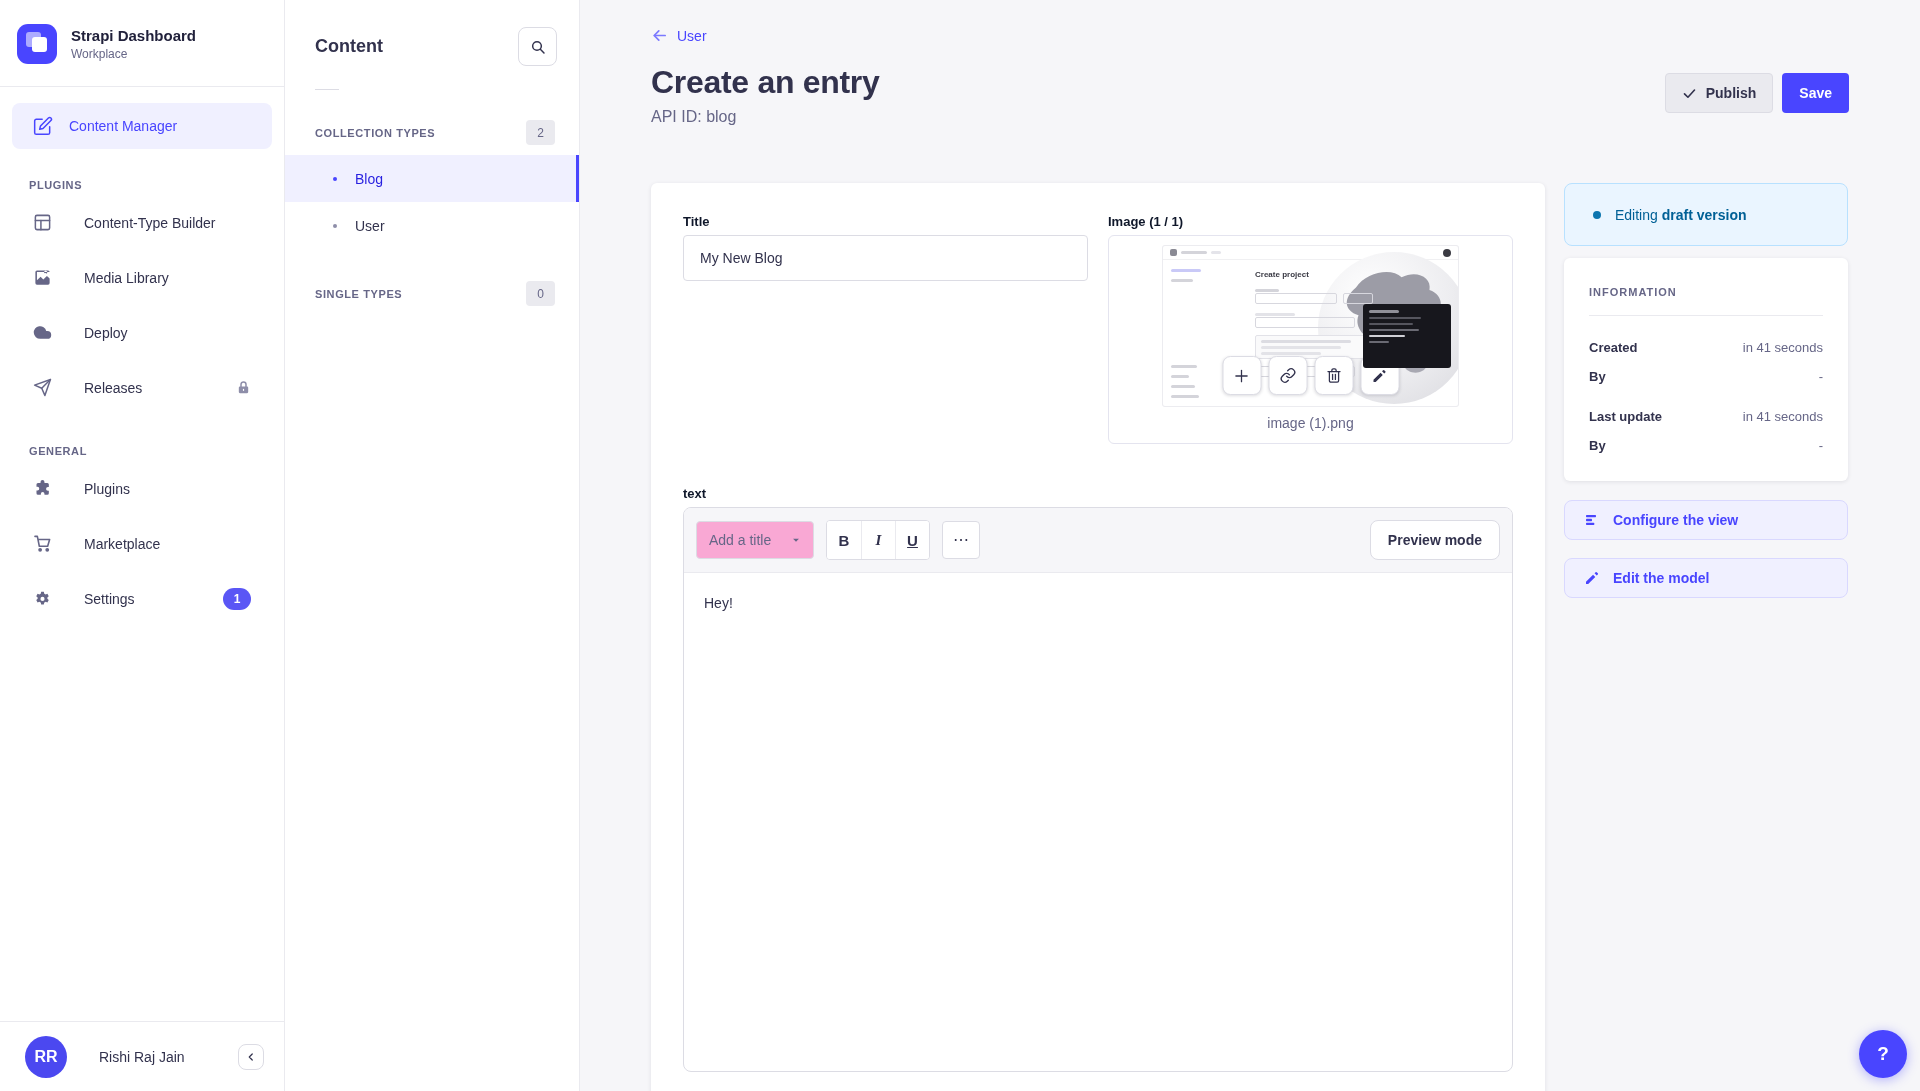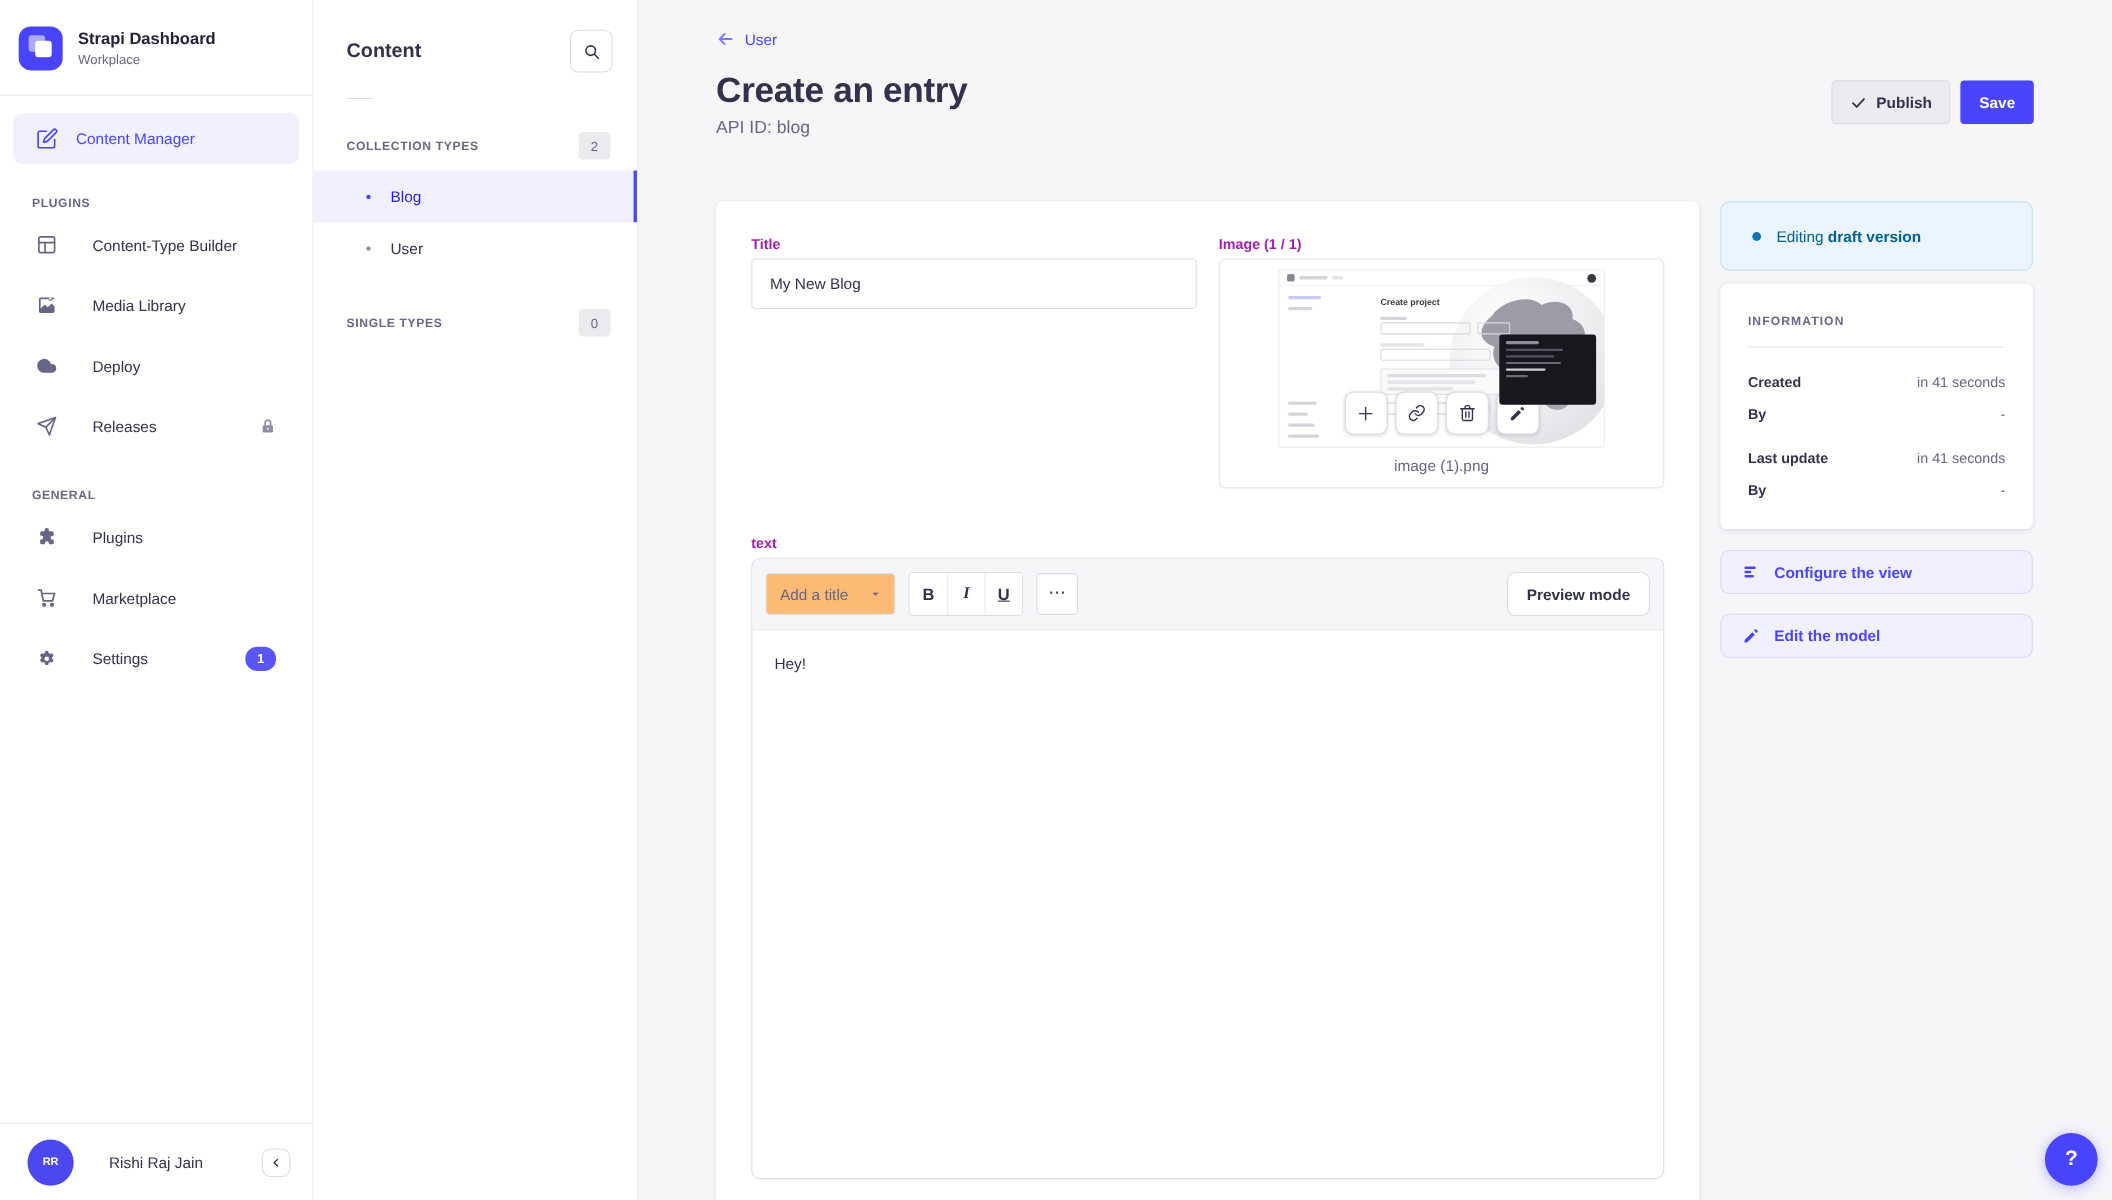--- a/index.html
+++ b/index.html
@@ -19,21 +19,21 @@
   .brand-title { font-size:15px; font-weight:700; color:#21213b; line-height:1.25; }
   .brand-sub { font-size:12px; color:#666687; margin-top:2px; }
   .hr { border-top:1px solid #eaeaef; }
   .nav { padding:16px 12px 0; flex:1; }
   .nav-active { height:46px; background:#f0f0ff; border-radius:8px; display:flex; align-items:center; gap:16px; padding:0 21px; color:#4945ff; font-size:14px; font-weight:500; cursor:pointer; }
   .nav-label { font-size:11px; font-weight:700; color:#666687; letter-spacing:.6px; margin:30px 17px 4px; }
   .nav-item { height:55px; display:flex; align-items:center; gap:32px; padding:0 21px; font-size:14px; color:#32324d; cursor:pointer; border-radius:8px; }
   .nav-item .spacer, .nav-active .spacer { margin-left:auto; }
   .num-pill { min-width:28px; height:22px; border-radius:11px; background:#5a56f5; color:#fff; font-size:12px; font-weight:700; display:flex; align-items:center; justify-content:center; padding:0 8px; }
   .sidebar-footer { height:70px; border-top:1px solid #eaeaef; display:flex; align-items:center; gap:20px; padding:0 20px 0 25px; }
-  .avatar { width:42px; height:42px; border-radius:50%; background:#4b48f0; color:#fff; font-size:10px; font-weight:700; display:flex; align-items:center; justify-content:center; flex:0 0 42px; }
+  .avatar { width:42px; height:42px; border-radius:50%; background:#4b48f0; color:#fff; font-size:16px; font-weight:700; display:flex; align-items:center; justify-content:center; flex:0 0 42px; }
   .username { font-size:14px; color:#32324d; flex:1; padding-left:12px; }
   .collapse-btn { width:26px; height:26px; border:1px solid #dcdce4; border-radius:8px; background:#fff; display:flex; align-items:center; justify-content:center; cursor:pointer; }
 
   
   .subnav { width:295px; flex:0 0 295px; background:#fff; border-right:1px solid #eaeaef; }
   .subnav-head { display:flex; align-items:center; justify-content:space-between; padding:27px 22px 0 30px; }
   .subnav-title { font-size:18px; font-weight:700; color:#32324d; }
   .search-btn { width:39px; height:39px; background:#fff; border:1px solid #dcdce4; border-radius:8px; display:flex; align-items:center; justify-content:center; cursor:pointer; }
   .subnav-divider { width:24px; border-top:1px solid #dcdce4; margin:23px 0 0 30px; }
   .sn-group-head { display:flex; align-items:center; justify-content:space-between; padding:0 24px 0 30px; margin-top:30px; }
@@ -55,21 +55,21 @@
   .btn { height:40px; border-radius:4px; font-size:14px; font-weight:700; display:flex; align-items:center; gap:9px; padding:0 16px; cursor:pointer; border:1px solid transparent; font-family:inherit; }
   .btn-publish { background:#eaeaef; border-color:#dcdce4; color:#32324d; }
   .btn-save { background:#4945ff; color:#fff; }
 
   .content-row { display:flex; gap:19px; margin-top:57px; align-items:flex-start; }
 
   
   .card { width:894px; background:#fff; border-radius:6px; box-shadow:0 1px 4px rgba(33,33,52,.1); padding:31px 32px; height:920px; }
   .fields-row { display:flex; gap:20px; }
   .field { width:405px; }
-  .field-label { font-size:13px; font-weight:700; color:#a21caf; margin-bottom:6px; }
+  .field-label { font-size:13px; font-weight:700; color:#0f172a; margin-bottom:6px; }
   .text-input { width:100%; height:46px; border:1px solid #dcdce4; border-radius:4px; padding:0 16px; font-size:14px; color:#32324d; font-family:inherit; outline:none; background:#fff; }
   .image-box { height:209px; border:1px solid #e4e4ef; border-radius:6px; position:relative; display:flex; flex-direction:column; align-items:center; padding-top:10px; background:#fff; }
   .image-caption { margin-top:9px; font-size:14px; color:#666687; }
   .overlay-actions { position:absolute; top:120px; left:50%; transform:translateX(-50%); display:flex; gap:7px; }
   .ov-btn { width:39px; height:39px; background:#fff; border:1px solid #dcdce4; border-radius:8px; display:flex; align-items:center; justify-content:center; cursor:pointer; box-shadow:0 1px 3px rgba(33,33,52,.15); }
 
   
   .thumb { width:295px; height:160px; background:#fff; position:relative; overflow:hidden; border-radius:2px; box-shadow:0 0 0 1px #ececf0; font-size:6px; }
   .t-top { height:14px; border-bottom:1px solid #f0f0f2; display:flex; align-items:center; gap:4px; padding:0 7px; }
   .t-logo { width:7px; height:7px; border-radius:2px; background:#8a8a94; }
@@ -87,21 +87,21 @@
   .t-note .t-bar { margin-bottom:3px; }
   .t-globe { position:absolute; right:-12px; top:6px; width:152px; height:152px; border-radius:50%;
              background:radial-gradient(circle at 35% 30%, #ffffff 0%, #ededf0 55%, #d8d8dd 100%); }
   .t-popup { position:absolute; right:7px; top:58px; width:88px; height:64px; background:#17171d; border-radius:3px; padding:6px; z-index:2; }
   .t-popup .t-bar { margin-bottom:4px; }
 
   
   .text-field { margin-top:42px; }
   .editor { border:1px solid #dcdce4; border-radius:8px; overflow:hidden; height:565px; background:#fff; }
   .toolbar { background:#f6f6f9; border-bottom:1px solid #eaeaef; display:flex; align-items:center; gap:12px; padding:12px; }
-  .tb-select { height:38px; width:118px; background:#fdba74; border:1px solid #dcdce4; border-radius:4px; display:flex; align-items:center; justify-content:space-between; padding:0 12px; font-size:14px; color:#666687; cursor:pointer; }
+  .tb-select { height:38px; width:118px; background:#f9a8d4; border:1px solid #dcdce4; border-radius:4px; display:flex; align-items:center; justify-content:space-between; padding:0 12px; font-size:14px; color:#666687; cursor:pointer; }
   .biu { display:flex; background:#fff; border:1px solid #dcdce4; border-radius:4px; overflow:hidden; }
   .biu button { width:34px; height:38px; background:#fff; border:none; border-left:1px solid #eaeaef; font-size:15px; font-weight:700; color:#32324d; cursor:pointer; font-family:inherit; }
   .biu button:first-child { border-left:none; }
   .biu .it { font-family:"Liberation Serif", serif; font-style:italic; }
   .biu .un { text-decoration:underline; }
   .tb-more { width:38px; height:38px; background:#fff; border:1px solid #dcdce4; border-radius:4px; font-size:16px; color:#32324d; cursor:pointer; line-height:1; }
   .tb-preview { margin-left:auto; height:40px; background:#fff; border:1px solid #dcdce4; border-radius:8px; padding:0 17px; font-size:14px; font-weight:700; color:#32324d; cursor:pointer; font-family:inherit; }
   .editor-content { padding:22px 20px; font-size:14px; color:#32324d; height:463px; cursor:text; }
 
   

